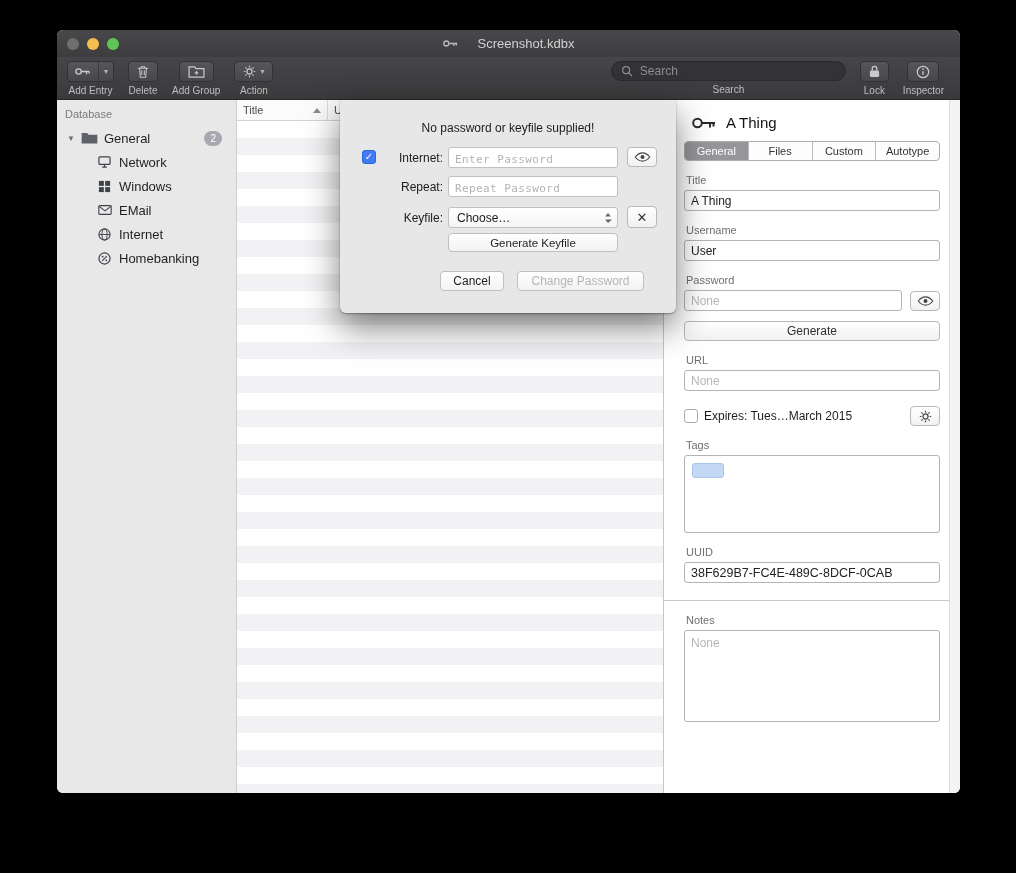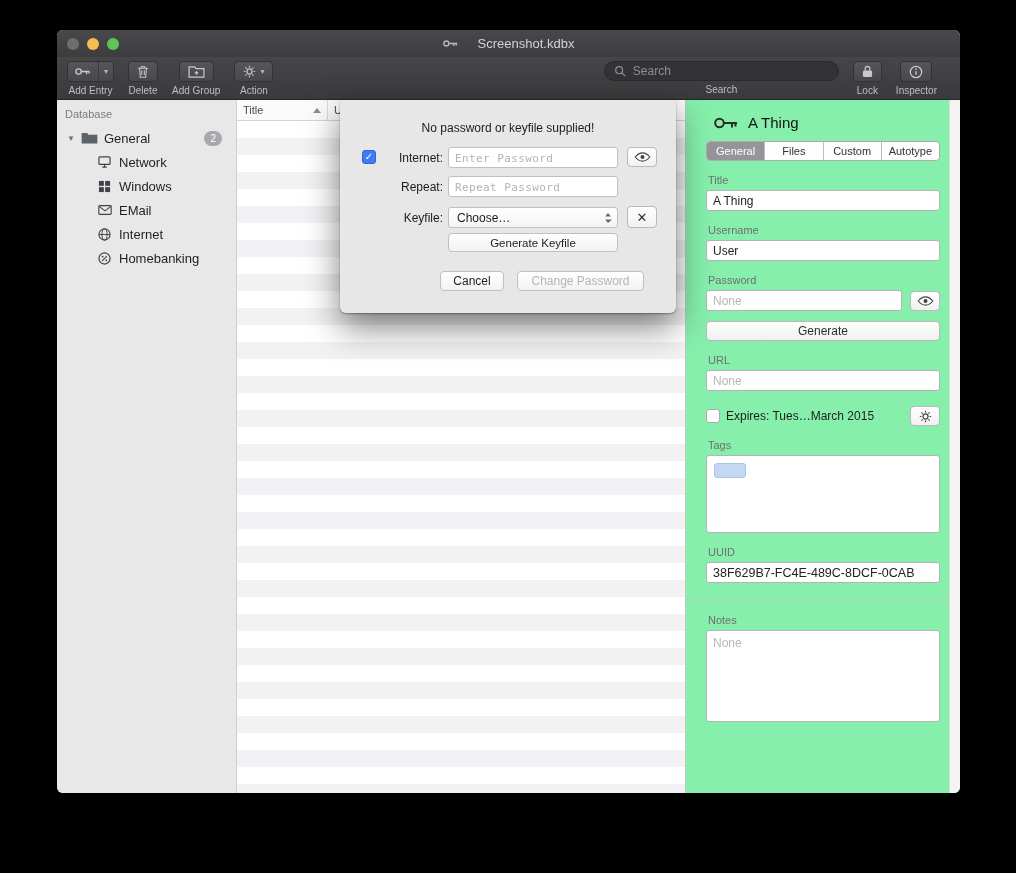--- a/index.html
+++ b/index.html
@@ -53,21 +53,21 @@
   .sb-row{display:flex;align-items:center;height:24px;padding-left:38px;}
   .sb-row .sb-ic{color:#3f4348;}
   
   .entryview{flex:1;background:#fff;display:flex;flex-direction:column;min-width:0;}
   .thead{height:20px;display:flex;border-bottom:1px solid #d4d4d4;background:#fbfbfb;font-size:11px;color:#4a4a4a;flex:none;}
   .th{display:flex;align-items:center;padding:0 6px;box-sizing:border-box;}
   .th-title{width:91px;border-right:1px solid #dcdcdc;justify-content:space-between;}
   .th-user{flex:1;overflow:hidden;white-space:nowrap;}
   .entries{flex:1;background:repeating-linear-gradient(to bottom,#ffffff 0 17px,#f2f2f4 17px 34px);}
   
-  .inspector{width:275px;background:#86efac;border-left:1px solid #c6c6c6;box-sizing:border-box;
+  .inspector{width:297px;background:#ffffff;border-left:1px solid #c6c6c6;box-sizing:border-box;
     padding:12px 20px 0;position:relative;overflow:hidden;flex:none;font-size:12px;}
   .insp-head{display:flex;align-items:center;gap:10px;padding:2px 0 10px 8px;}
   .insp-key{color:#2c2c2c;display:flex;}
   .insp-title{font-size:15px;color:#141414;}
   .segs{display:flex;height:18px;border:1px solid #adadad;border-radius:4px;overflow:hidden;
     background:#fdfdfd;font-size:11px;color:#333;}
   .seg{flex:1;display:flex;align-items:center;justify-content:center;border-right:1px solid #bcbcbc;}
   .seg:last-child{border-right:none;}
   .seg.selected{background:#96969a;color:#fff;}
   .flabel{font-size:11px;color:#6f6f71;margin:13px 0 4px 2px;}
@@ -96,21 +96,21 @@
   .sheet{position:absolute;left:283px;top:70px;width:336px;height:213px;background:#e7e7e8;
     border-radius:0 0 6px 6px;z-index:40;font-size:12px;
     box-shadow:0 14px 34px rgba(0,0,0,.5),0 1px 2px rgba(0,0,0,.35);}
   .sheet-msg{position:absolute;top:21px;left:0;width:100%;text-align:center;color:#1c1c1c;}
   .sheet-label{position:absolute;left:0;width:103px;text-align:right;color:#1c1c1c;}
   .l-pass{top:51px;} .l-rep{top:80px;} .l-key{top:111px;}
   .sheet-cb{position:absolute;left:22px;top:50px;}
   .cbox.checked{background:#3e7bf4;border-color:#3067d8;display:flex;align-items:center;justify-content:center;}
   .cbox.checked::after{content:"\2713";color:#fff;font-size:10px;line-height:1;}
   .sheet-field{position:absolute;left:108px;width:170px;height:21px;box-sizing:border-box;
-    border:1px solid #c0c0c2;border-radius:3px;background:#fff;font-size:12px;padding:0 6px;outline:none;font-family:inherit;}
+    border:1px solid #c0c0c2;border-radius:3px;background:#fff;font-size:17px;padding:0 6px;outline:none;font-family:inherit;}
   .f-pass{top:47px;} .f-rep{top:76px;}
   .mono::placeholder{font-family:"DejaVu Sans Mono",monospace;color:#b3b3b5;font-size:11px;letter-spacing:.4px;}
   .b-eye1{position:absolute;left:287px;top:47px;width:27px;height:20px;}
   .popup{position:absolute;left:108px;top:107px;width:170px;height:21px;box-sizing:border-box;
     background:linear-gradient(#ffffff,#f4f4f4);border:1px solid #c0c0c2;border-radius:3px;
     display:flex;align-items:center;padding:0 5px 0 8px;color:#1c1c1c;}
   .popup .stepper{margin-left:auto;display:flex;}
   .b-clear{position:absolute;left:287px;top:106px;width:27px;height:22px;font-size:13px;color:#333;}
   .sheet-btn{border:1px solid #c0c0c2;border-radius:4px;background:linear-gradient(#ffffff,#f2f2f2);
     font-size:12px;color:#1e1e1e;font-family:inherit;}
@@ -211,21 +211,21 @@
         <span>
           <svg width="11" height="13" viewBox="0 0 12 14">
               <rect x="1" y="6" width="10" height="7" rx="1.5" fill="currentColor"></rect>
               <path d="M3.5 6V4a2.5 2.5 0 0 1 5 0v2" fill="none" stroke="currentColor" stroke-width="1.4"></path>
             </svg>
         </span>
       </div>
       <span class="tb-label">Lock</span>
     </div>
 
-    <div class="tb-item" style="margin-right:11px">
+    <div class="tb-item" style="margin-right:4px">
       <div class="tb-btn">
         <span>
           <svg width="14" height="14" viewBox="0 0 16 16">
               <circle cx="8" cy="8" r="6.5" fill="none" stroke="currentColor" stroke-width="1.4"></circle>
               <path d="M8 7.2v4" stroke="currentColor" stroke-width="1.6"></path>
               <circle cx="8" cy="4.6" r="1" fill="currentColor"></circle>
             </svg>
         </span>
       </div>
       <span class="tb-label">Inspector</span>

